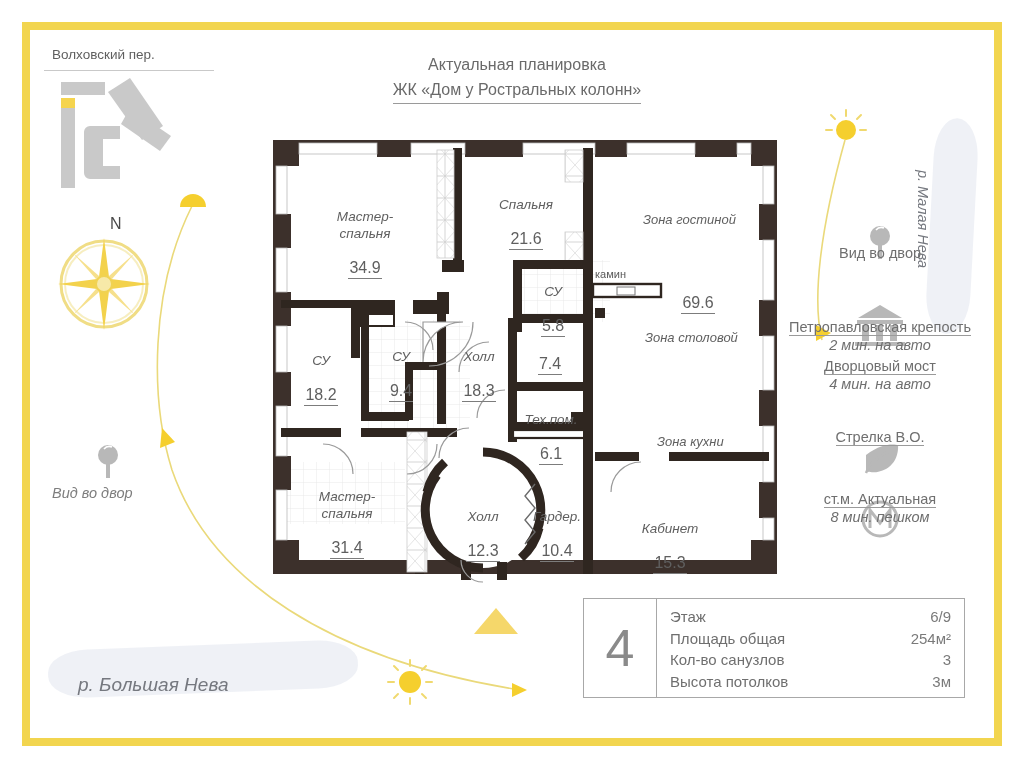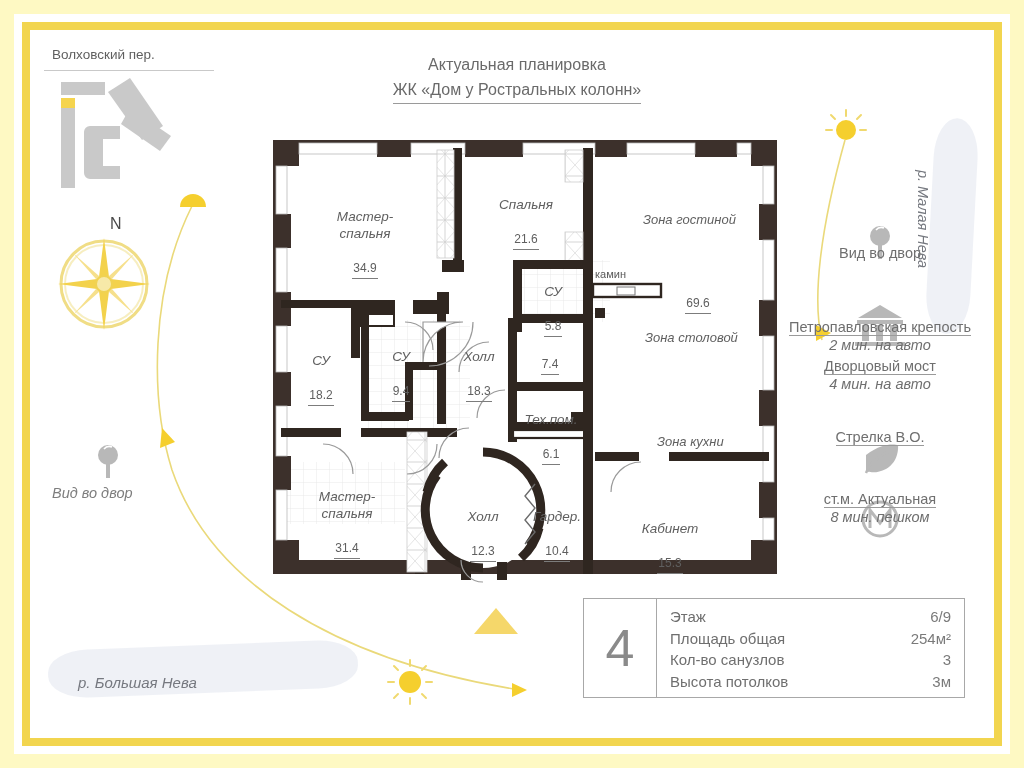--- a/index.html
+++ b/index.html
@@ -2,21 +2,21 @@
 <html><head>
 <meta charset="utf-8">
 <style>
   html,body{margin:0;padding:0;}
   body{
     width:1024px;height:768px;
     background:#f5d44e;
     font-family:"Liberation Sans", sans-serif;
     overflow:hidden;
   }
-  #root{position:relative;width:1024px;height:768px;background:#fef9c3;}
+  #root{position:relative;width:1024px;height:768px;background:#ffffff;}
   .frame-outer{
     position:absolute;left:14px;top:14px;right:14px;bottom:14px;
     background:#ffffff;
   }
   .frame-band{
     position:absolute;left:22px;top:22px;right:22px;bottom:22px;
     background:#f2d54f;
   }
   .frame-inner{
     position:absolute;left:30px;top:30px;right:30px;bottom:30px;
@@ -46,21 +46,21 @@
     position:absolute;left:110px;top:215px;font-size:16px;color:#4a4a4a;
   }
   #yard-left-text{left:52px;top:485px;font-size:14.5px;font-style:italic;color:#7d7d7d;}
 
   
   #neva-big-band{
     position:absolute;left:48px;top:645px;width:310px;height:48px;
     background:#eceff5;border-radius:40px/22px;transform:rotate(-2.2deg);
     opacity:.85;
   }
-  #neva-big-text{left:78px;top:674px;font-size:15px;font-style:italic;color:#75787f;}
+  #neva-big-text{left:78px;top:674px;font-size:19px;font-style:italic;color:#75787f;}
 
   
   #neva-small-band{
     position:absolute;left:930px;top:118px;width:44px;height:216px;
     background:#eceff5;border-radius:22px/40px;transform:rotate(3deg);opacity:.85;
   }
   #neva-small-text{
     left:931px;top:170px;font-size:14.5px;font-style:italic;color:#75787f;
     transform:rotate(90deg);transform-origin:left top;
   }
@@ -88,21 +88,21 @@
   .spec-row{display:flex;justify-content:space-between;font-size:15px;color:#6f6f6f;line-height:21.5px;}
   .spec-row .v{color:#7a7a7a;}
 
   
   #plan{position:absolute;left:265px;top:132px;width:520px;height:452px;}
   .rlabel{
     position:absolute;text-align:center;color:#5f5f5f;
     font-style:italic;line-height:16px;white-space:pre-line;
   }
   .rname{font-size:13.5px;font-style:italic;}
-  .rarea{font-size:12px;font-style:normal;border-bottom:1.3px solid #7c7c7c;display:inline-block;line-height:20px;padding:0 1px;}
+  .rarea{font-size:16px;font-style:normal;border-bottom:1.3px solid #7c7c7c;display:inline-block;line-height:20px;padding:0 1px;}
   .zlabel{position:absolute;font-size:13px;font-style:italic;color:#5f5f5f;white-space:nowrap;}
   .small-lbl{position:absolute;font-size:11px;color:#5a5a5a;white-space:nowrap;}
 
   
   #entrance-tri{
     position:absolute;left:474px;top:608px;width:0;height:0;
     border-left:22px solid transparent;border-right:22px solid transparent;
     border-bottom:26px solid #f5d76a;
   }
 </style>

